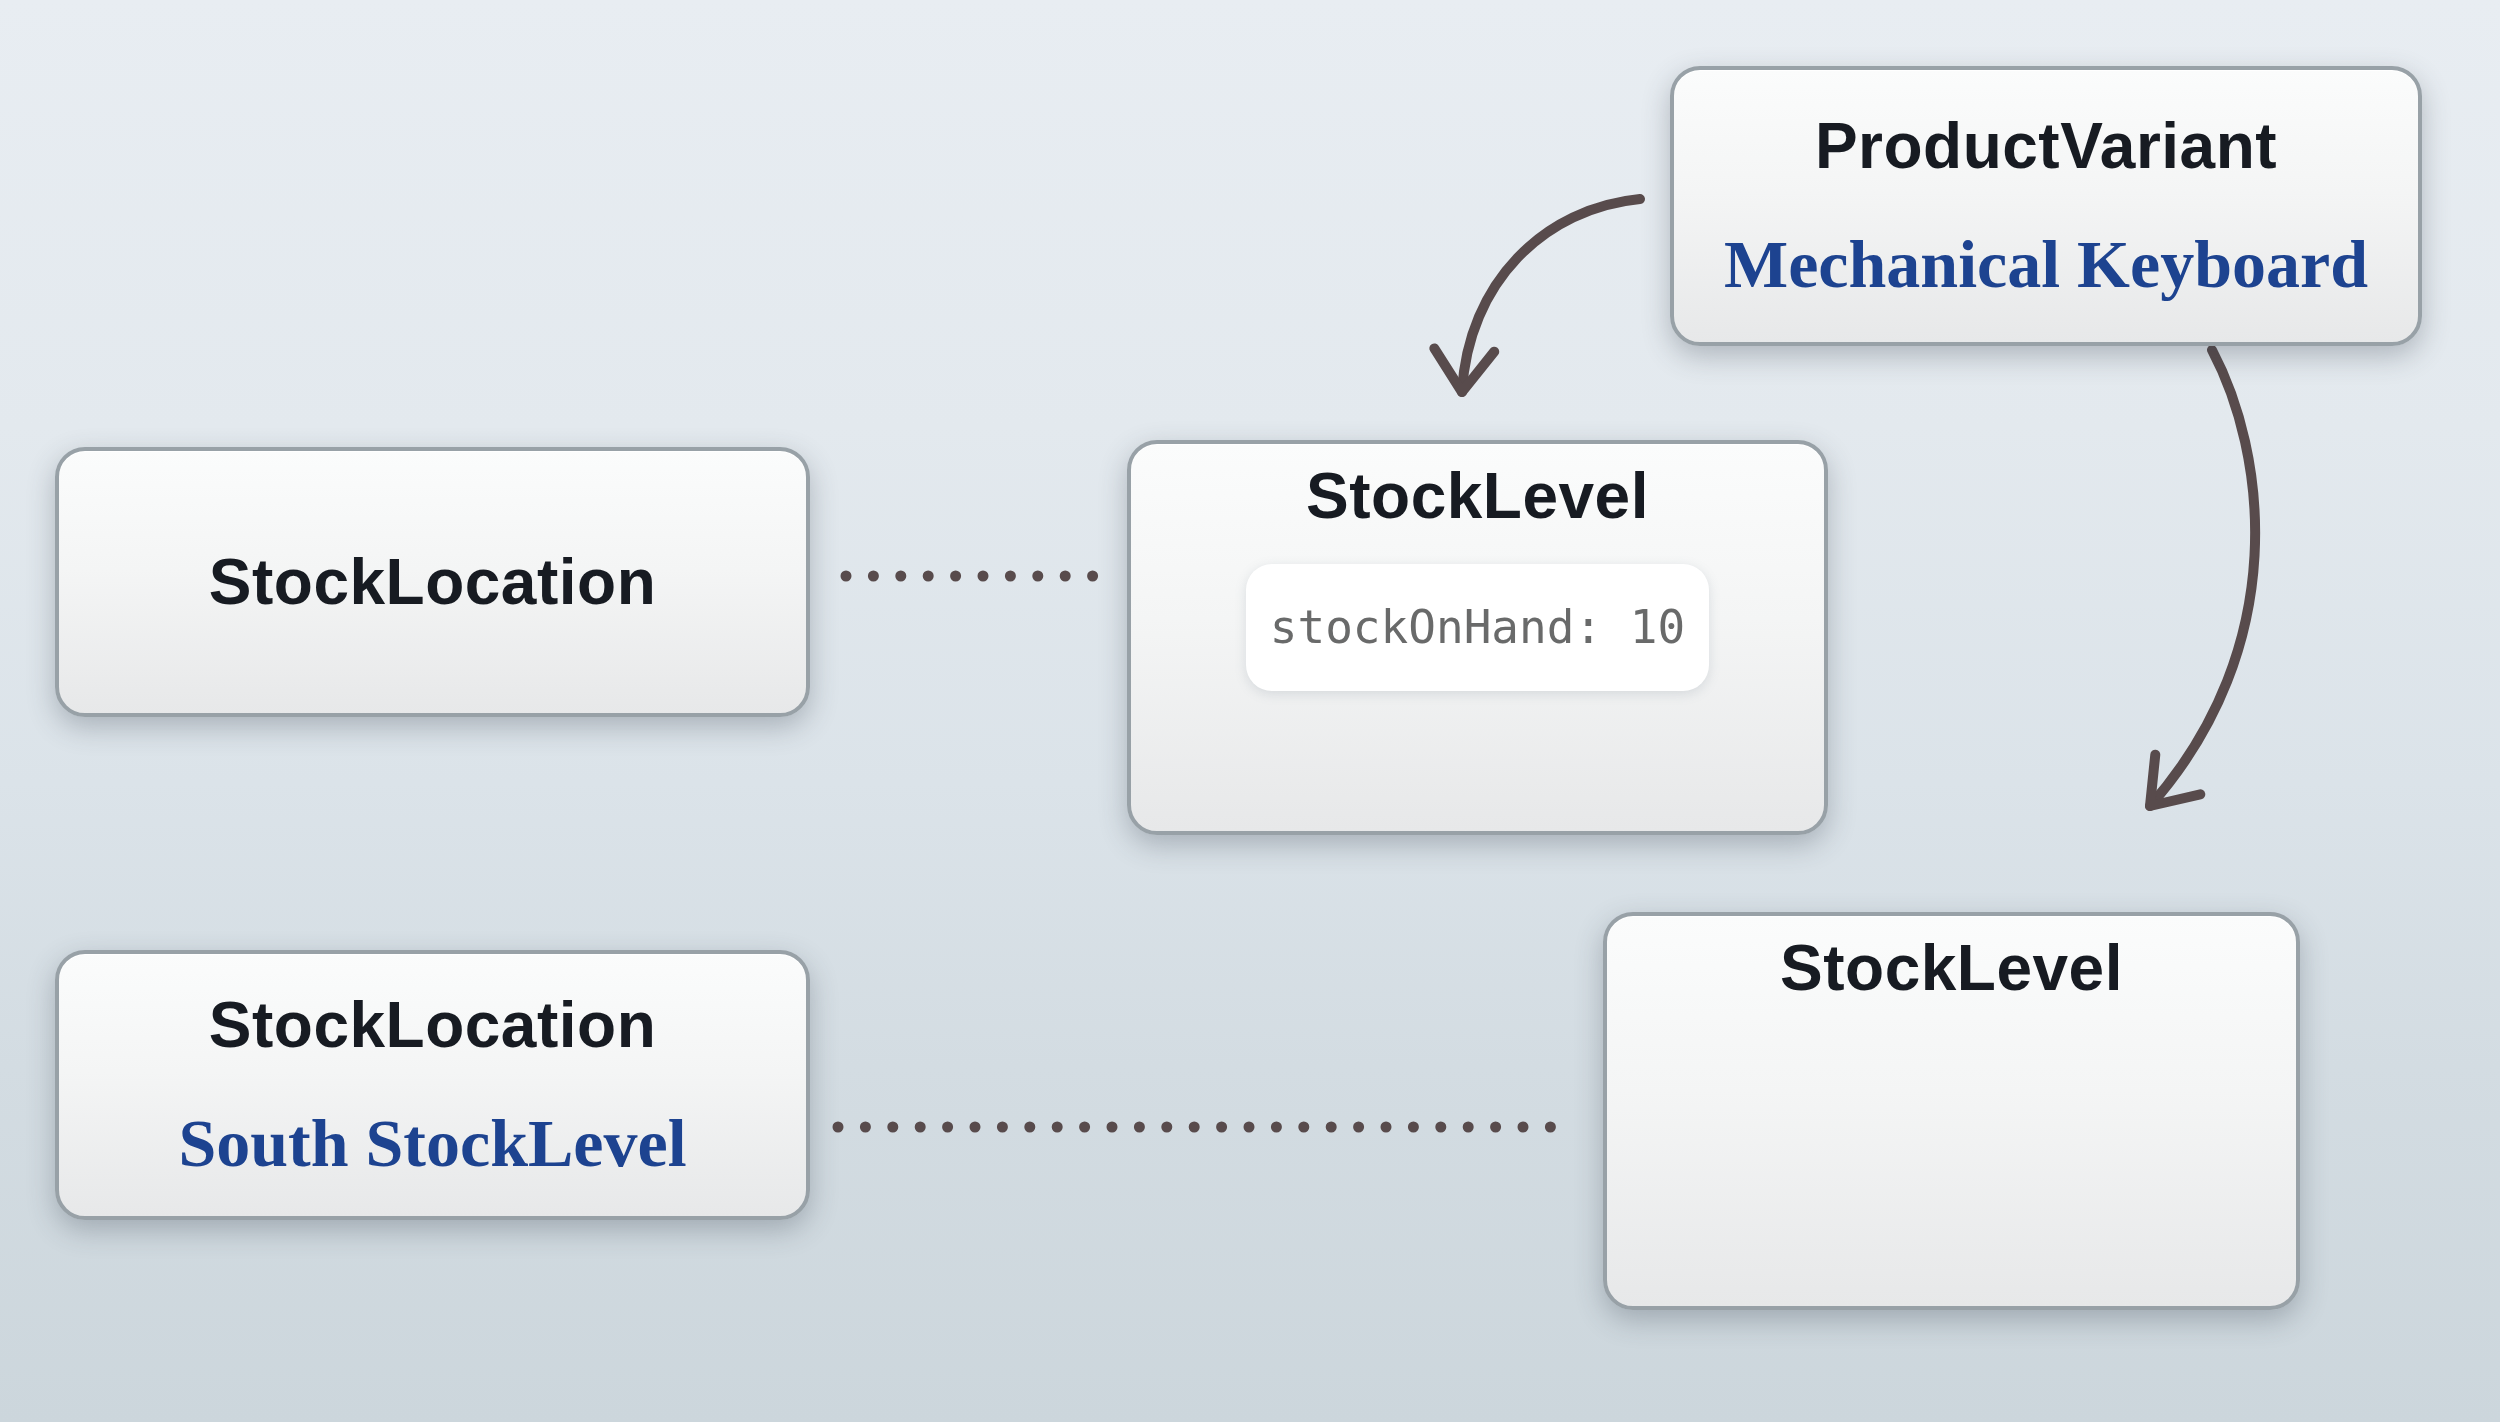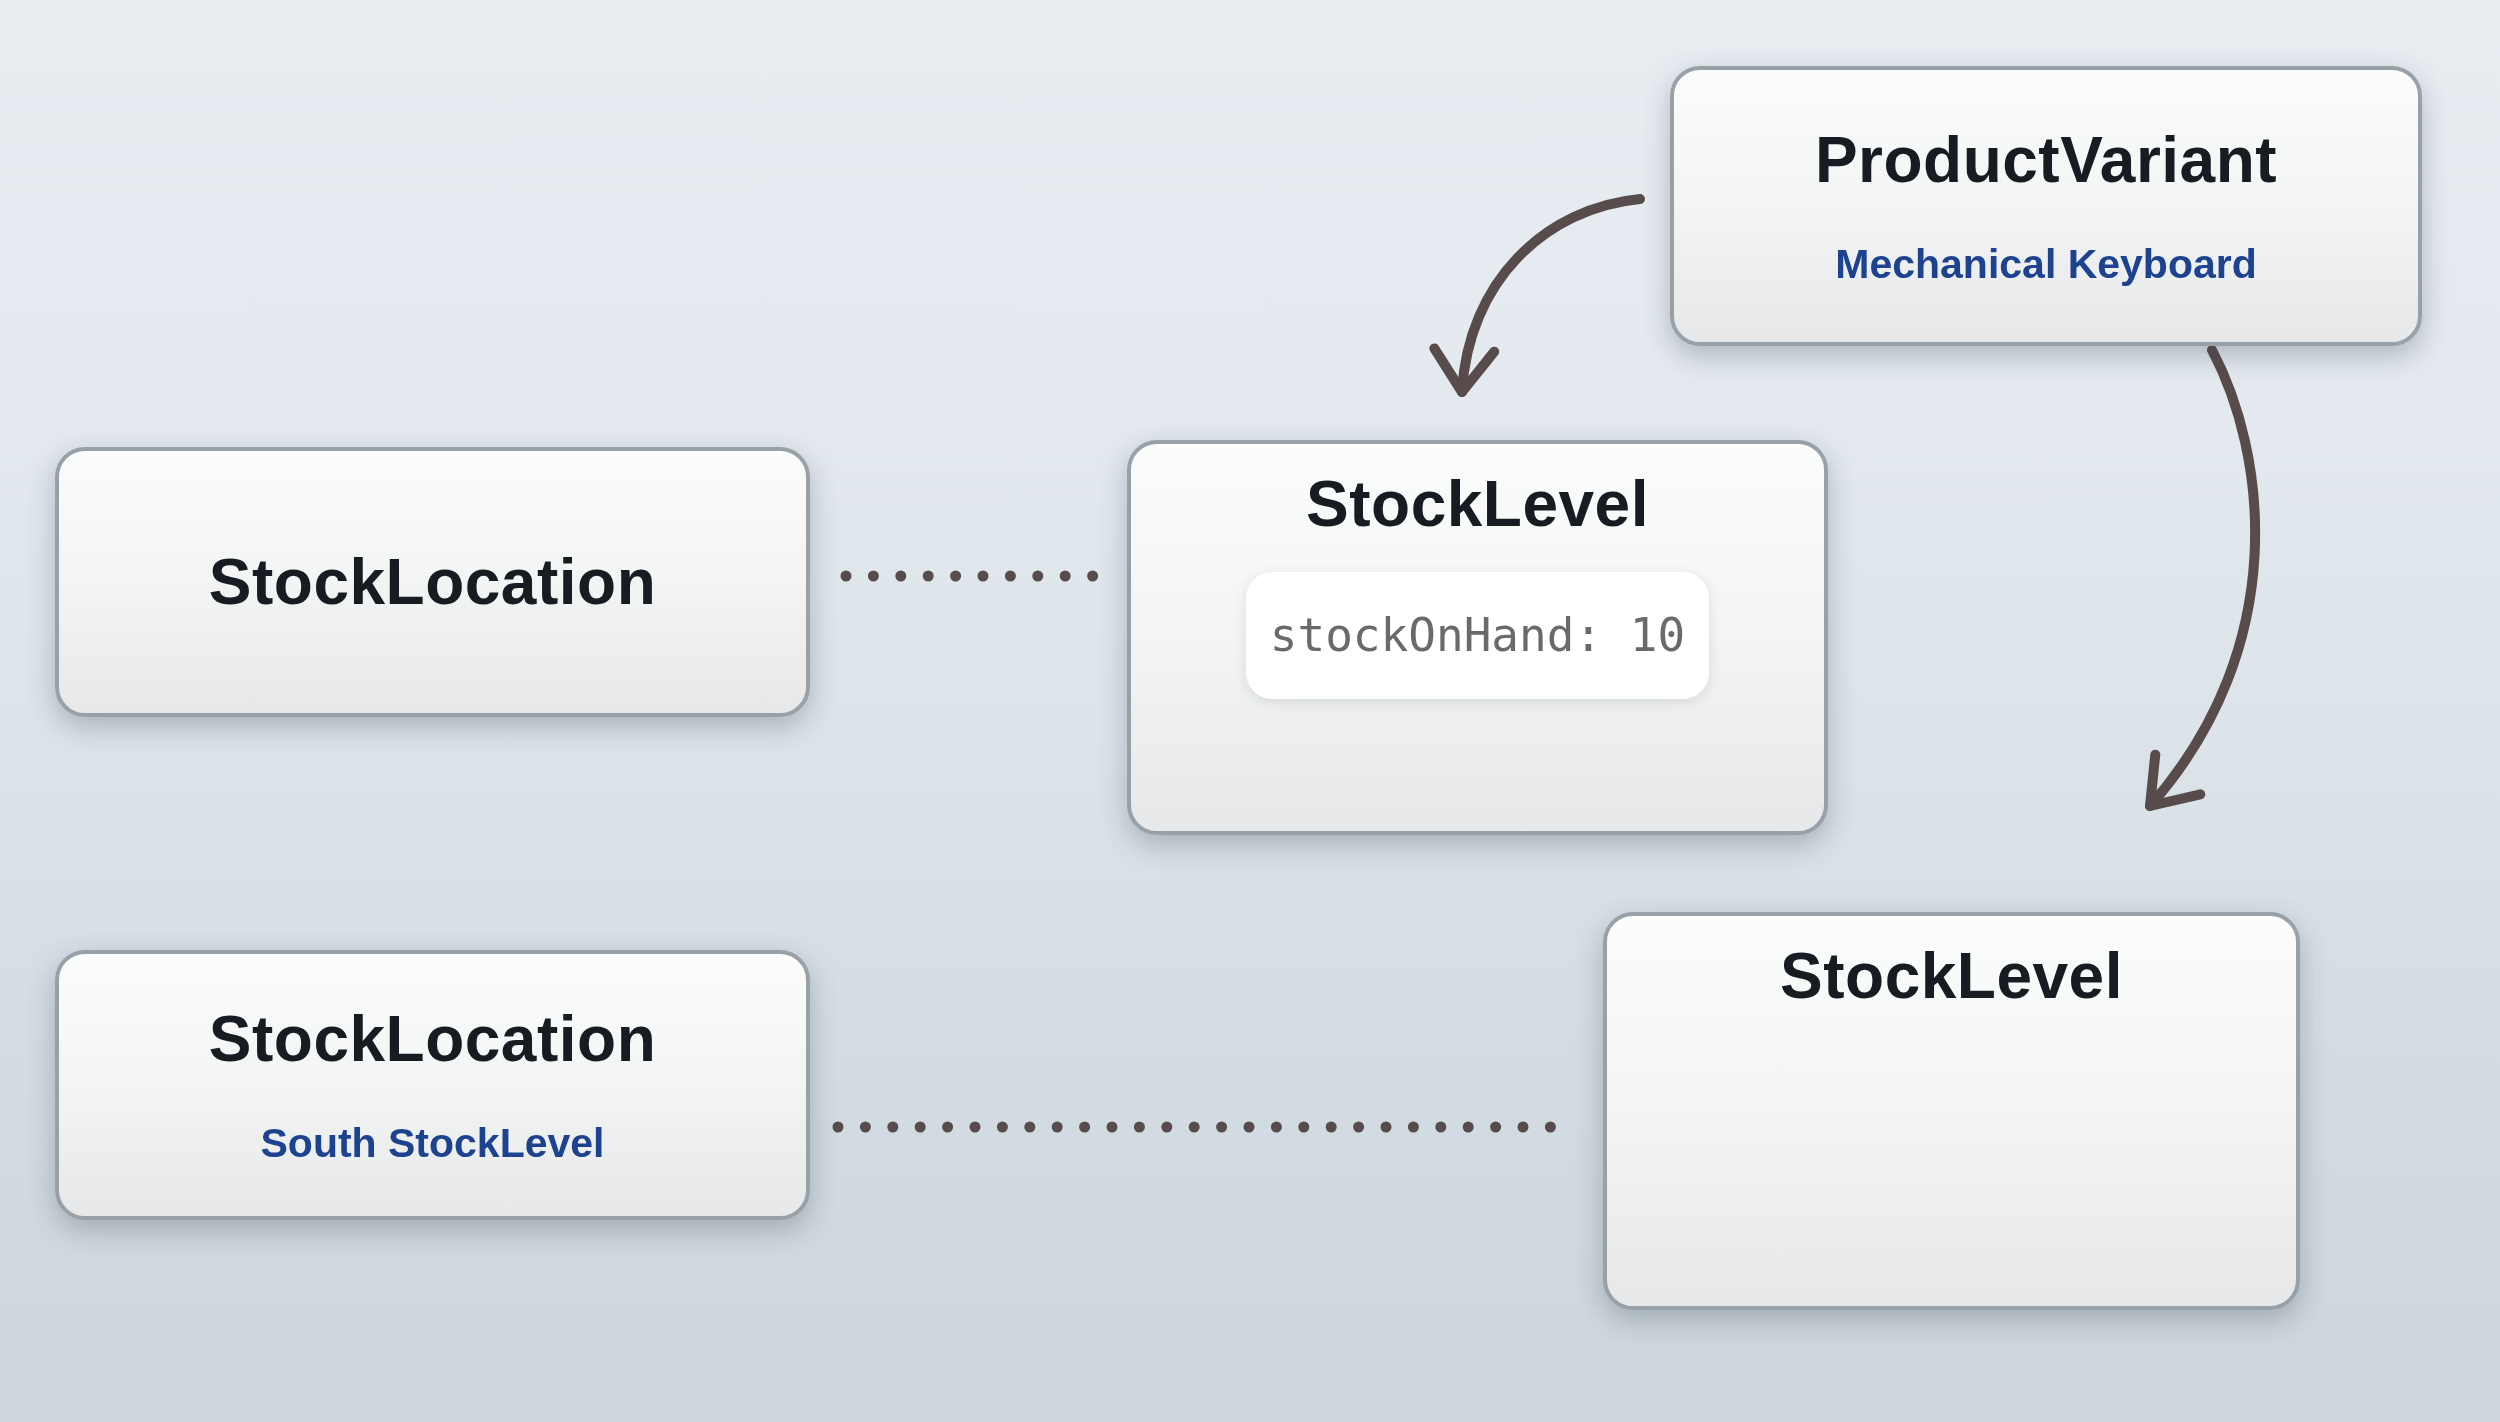--- a/index.html
+++ b/index.html
@@ -19,24 +19,25 @@
     background:linear-gradient(180deg,#fbfcfc 0%,#f4f5f5 45%,#e7e8e9 100%);
     box-shadow:0 10px 28px rgba(52,64,75,.30), inset 0 1px 0 #ffffff;
     display:flex;flex-direction:column;align-items:center;
   }
   .two-line{justify-content:center;gap:52px;}
   .type-label{
     font-weight:bold;font-size:64px;line-height:1;
     color:#171b22;letter-spacing:.5px;
   }
   .entity-name{
-    font-weight:bold;font-size:41px;line-height:1;
+    font-weight:bold;font-size:68px;line-height:1;
     color:#1d4390;
+    font-family:Liberation Serif, serif;
   }
-  .level .type-label{margin-top:28px;}
+  .level .type-label{margin-top:20px;}
   .field-card{
     margin-top:36px;
     background:#ffffff;border-radius:26px;
     padding:26px 24px;
     box-shadow:0 3px 12px rgba(110,125,138,.20);
   }
   .field-line{
     font-family:"DejaVu Sans Mono",monospace;
     font-size:46px;line-height:1.64;
     color:#696a6a;white-space:pre;

